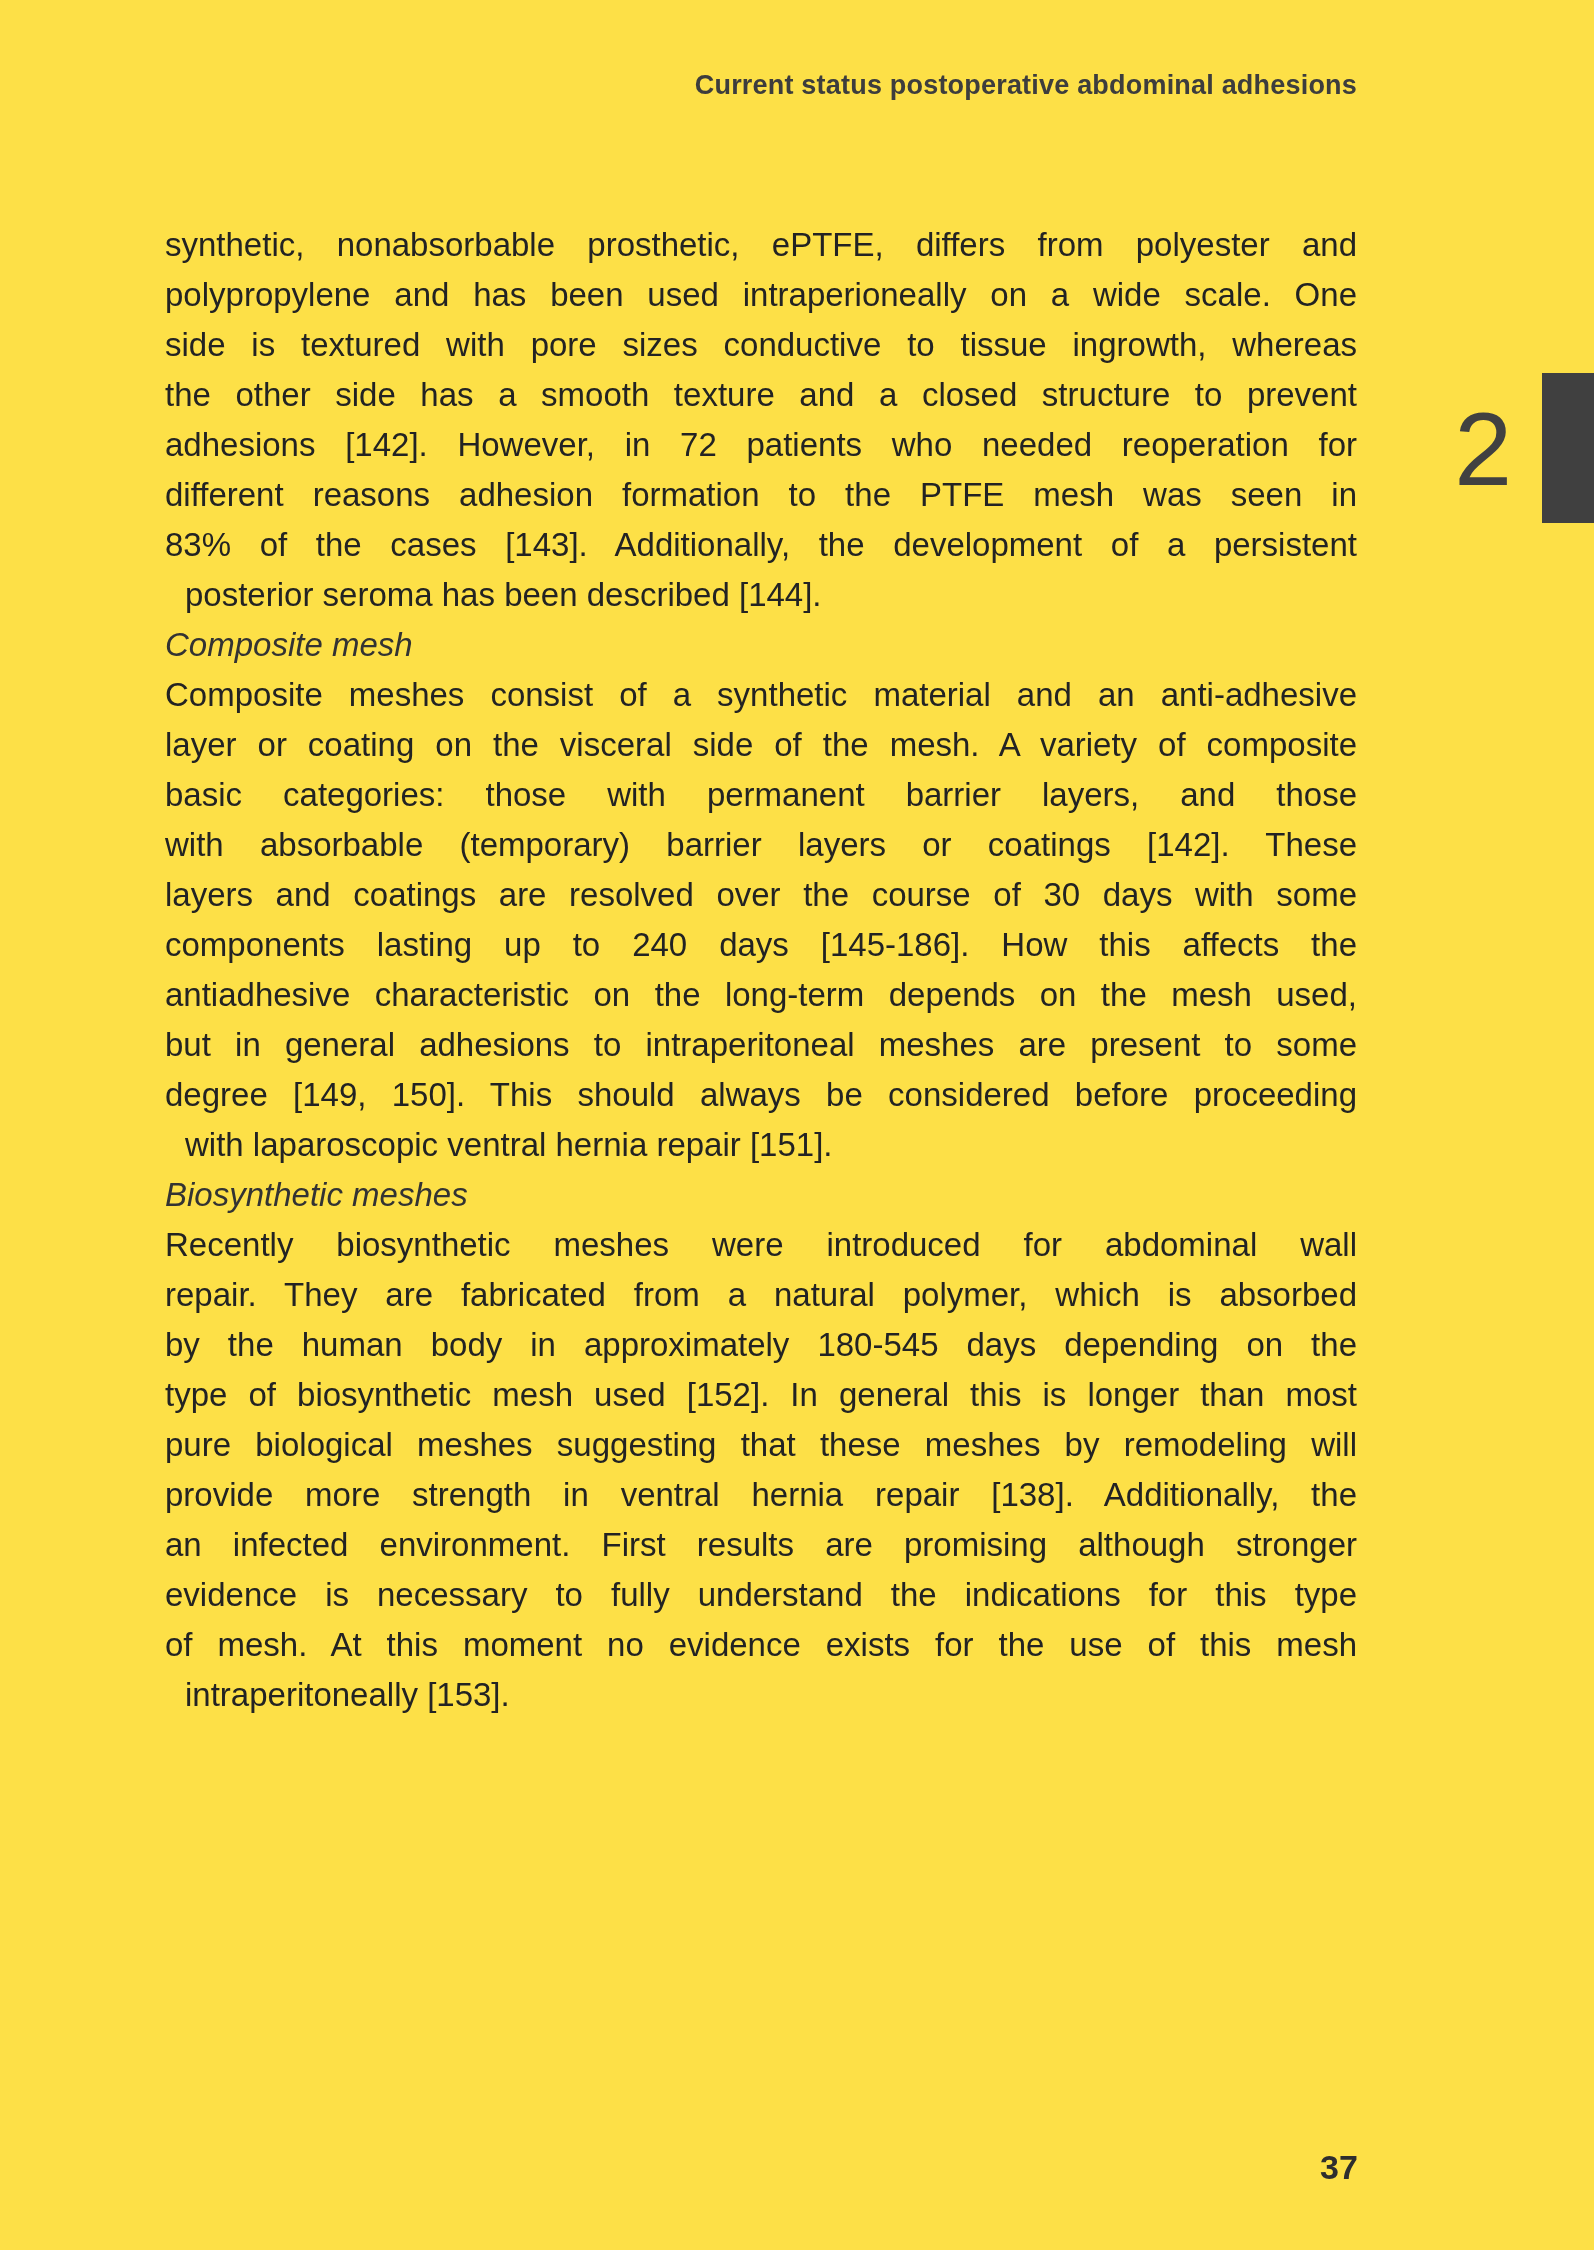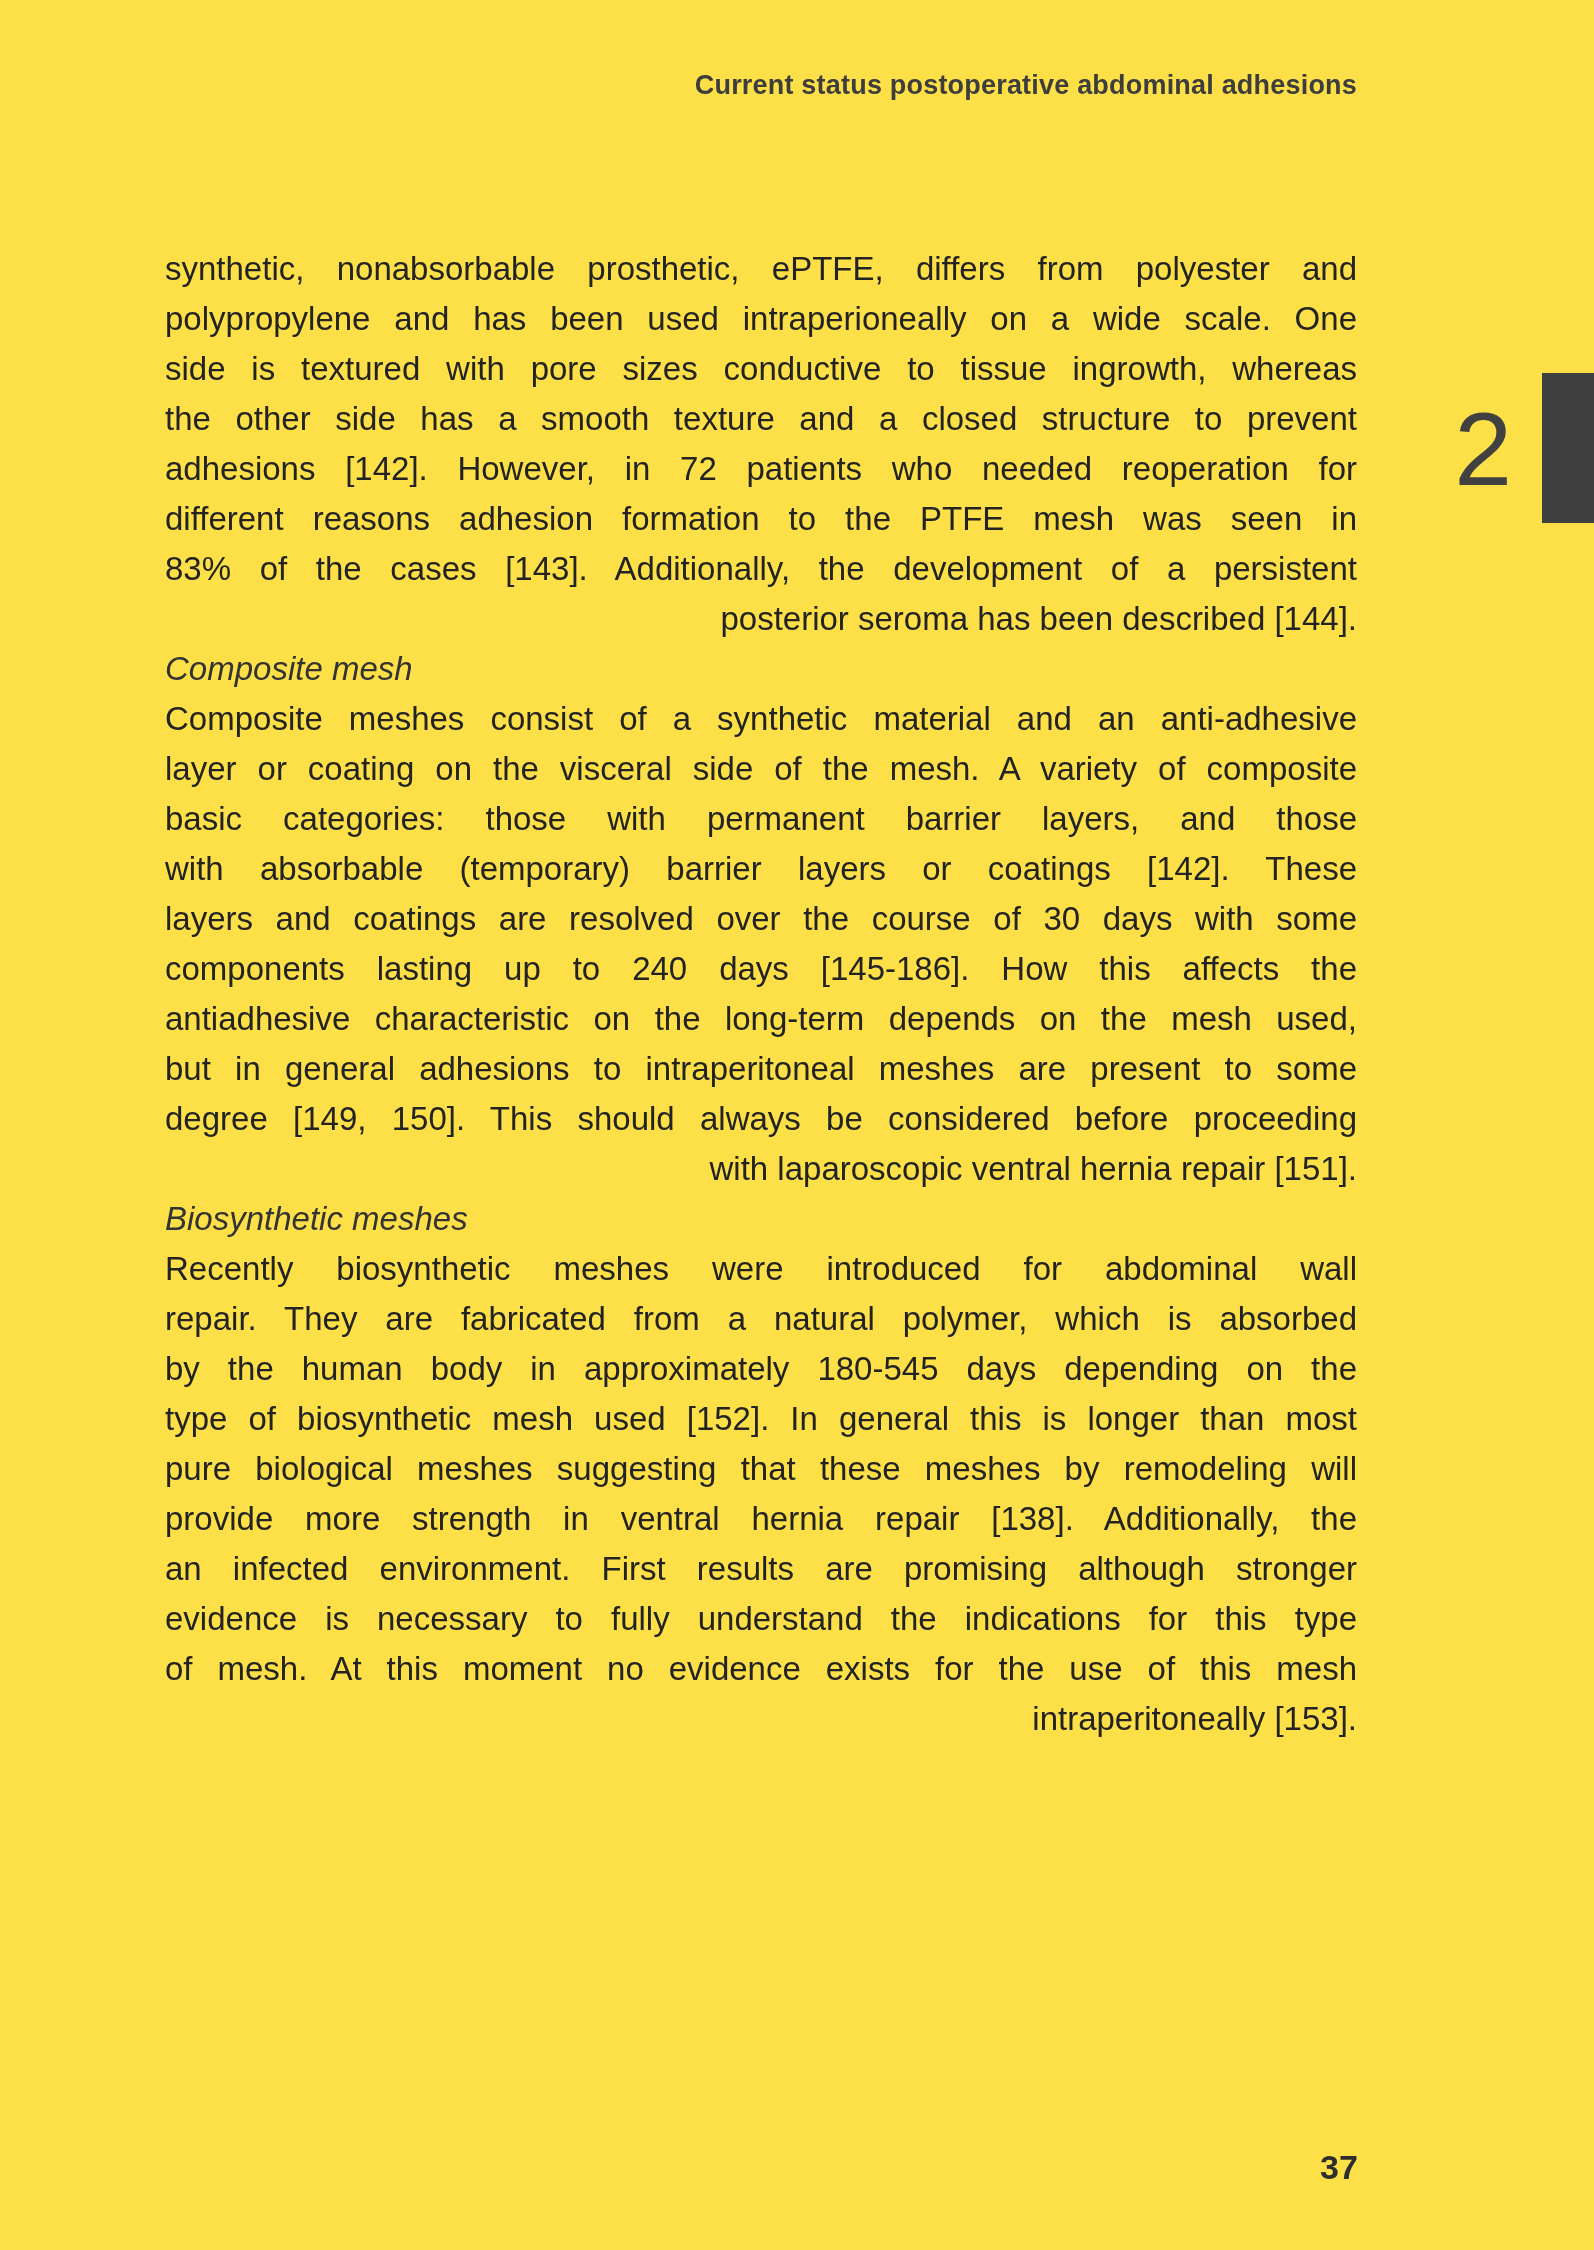--- a/index.html
+++ b/index.html
@@ -42,33 +42,33 @@
     top: 397px;
     right: 82px;
     font-size: 104px;
     line-height: 1;
     font-weight: 400;
     color: #414141;
   }
   .content {
     position: absolute;
     left: 165px;
-    top: 244px;
+    top: 220px;
     width: 1192px;
     font-size: 33px;
     line-height: 50px;
     color: #232323;
   }
   .line {
     text-align: justify;
     text-align-last: justify;
     white-space: normal;
   }
   .line.last {
-    text-align: right;
+    text-align: left;
     text-align-last: auto;
     margin-left: 20px;
   }
   .section-heading {
     font-style: italic;
     color: #333333;
   }
   .page-number {
     position: absolute;
     top: 2122px;

